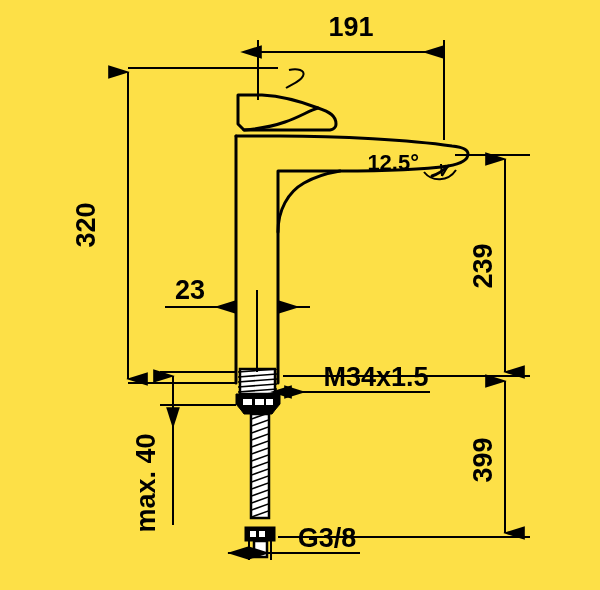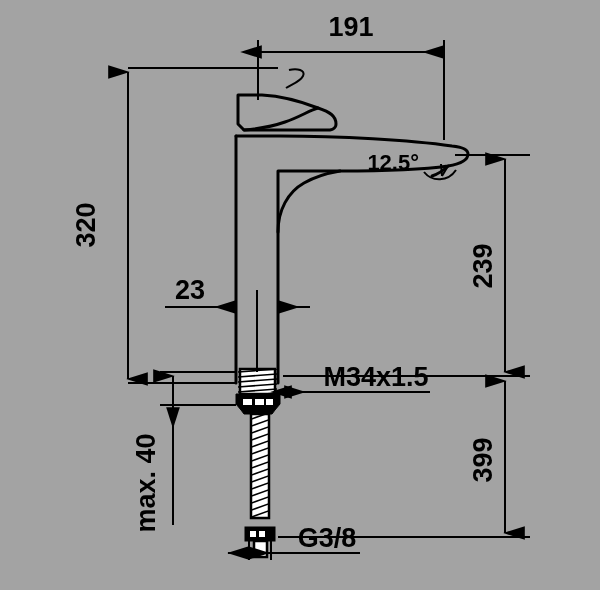--- a/index.html
+++ b/index.html
@@ -10,21 +10,21 @@
   body {
     width: 600px;
     height: 590px;
     font-family: "Liberation Sans", sans-serif;
     overflow: hidden;
   }
   #drawing-root {
     position: relative;
     width: 600px;
     height: 590px;
-    background: #a3a3a3;
+    background: #fde047;
   }
   svg#tech-drawing {
     display: block;
     width: 600px;
     height: 590px;
   }
   .dim-text {
     font-family: "Liberation Sans", sans-serif;
     font-weight: bold;
     font-size: 27px;

